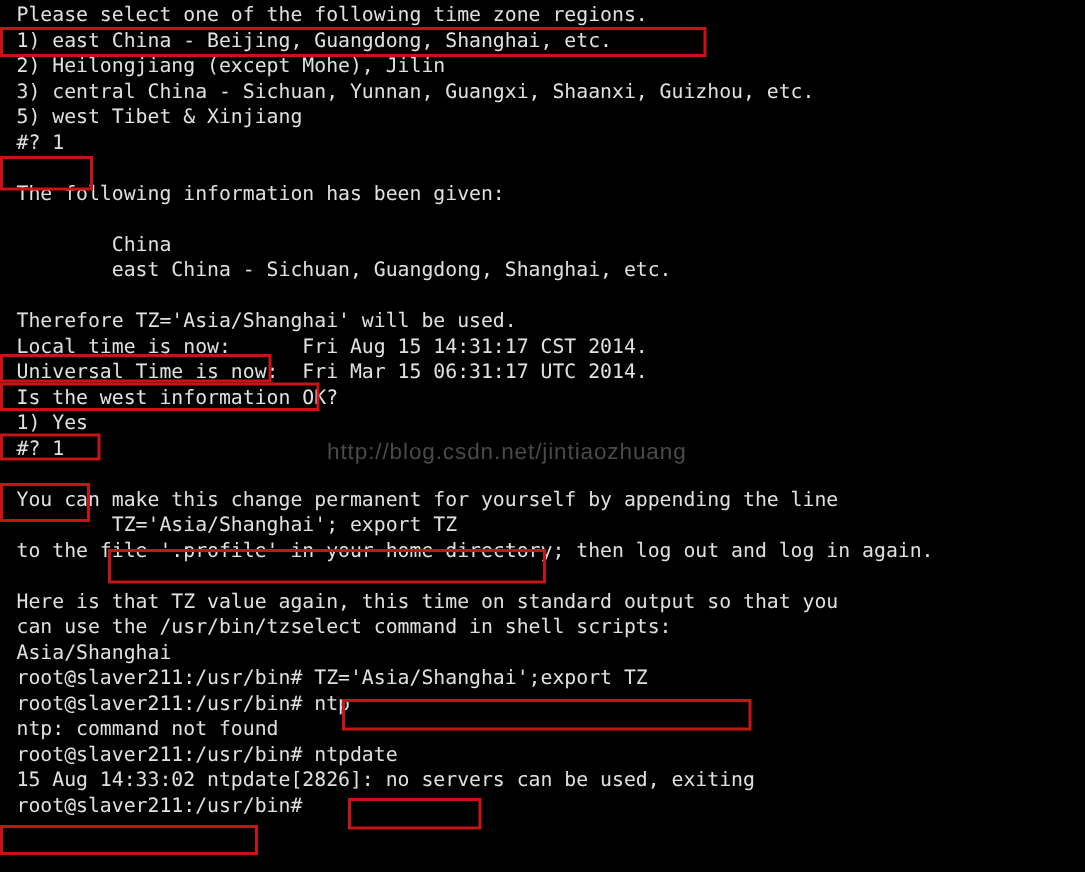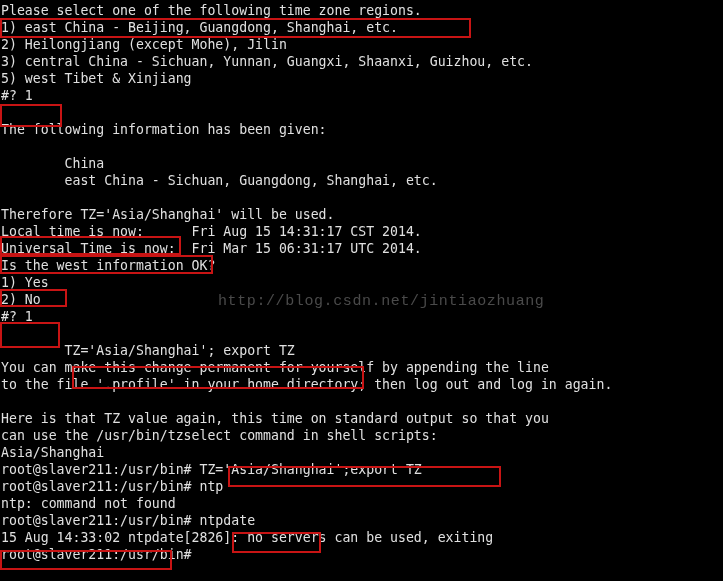--- a/index.html
+++ b/index.html
@@ -30,38 +30,38 @@
     left: 0px;
     top: 2px;
     width: 723px;
   }
   .line {
     height: 17px;
     line-height: 17px;
     white-space: pre;
     color: #e0e0e0;
     font-size: 13.2px;
-    padding-left: 1px;
+    padding-left: 11px;
   }
   .line.blank {
     color: transparent;
   }
   
   .hl {
     position: absolute;
     border: 2px solid #c81414;
     box-sizing: border-box;
     pointer-events: none;
     background: transparent;
   }
   #watermark {
     position: absolute;
     left: 218px;
     top: 293px;
-    font-family: Liberation Mono, monospace;
+    font-family: Liberation Sans, sans-serif;
     font-size: 15px;
     color: #4a4a4a;
     white-space: pre;
     letter-spacing: 0.6px;
   }
 </style>
 </head>
 <body>
 
 <div id="terminal">
@@ -79,25 +79,24 @@
       <div class="line">The following information has been given:</div>
       <div class="line blank"> </div>
       <div class="line">        China</div>
       <div class="line">        east China - Sichuan, Guangdong, Shanghai, etc.</div>
       <div class="line blank"> </div>
       <div class="line">Therefore TZ='Asia/Shanghai' will be used.</div>
       <div class="line">Local time is now:      Fri Aug 15 14:31:17 CST 2014.</div>
       <div class="line">Universal Time is now:  Fri Mar 15 06:31:17 UTC 2014.</div>
       <div class="line">Is the west information OK?</div>
       <div class="line">1) Yes</div>
-      <div class="line">2) No</div>
       <div class="line">#? 1</div>
       <div class="line blank"> </div>
+      <div class="line">You can make this change permanent for yourself by appending the line</div>
       <div class="line">        TZ='Asia/Shanghai'; export TZ</div>
-      <div class="line">You can make this change permanent for yourself by appending the line</div>
       <div class="line">to the file '.profile' in your home directory; then log out and log in again.</div>
       <div class="line blank"> </div>
       <div class="line">Here is that TZ value again, this time on standard output so that you</div>
       <div class="line">can use the /usr/bin/tzselect command in shell scripts:</div>
       <div class="line">Asia/Shanghai</div>
       <div class="line">root@slaver211:/usr/bin# TZ='Asia/Shanghai';export TZ</div>
       <div class="line">root@slaver211:/usr/bin# ntp</div>
       <div class="line">ntp: command not found</div>
       <div class="line">root@slaver211:/usr/bin# ntpdate</div>
       <div class="line">15 Aug 14:33:02 ntpdate[2826]: no servers can be used, exiting</div>

